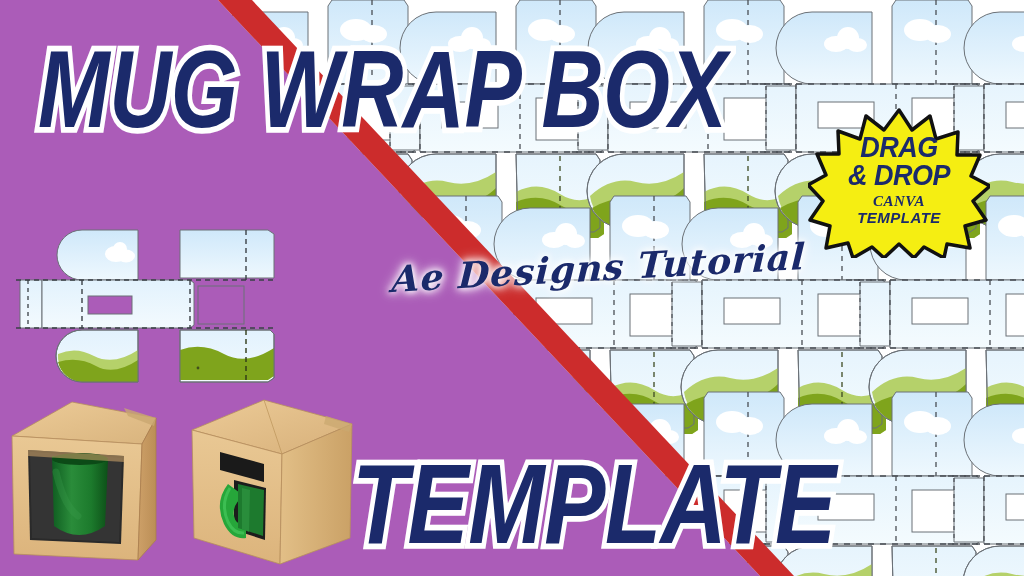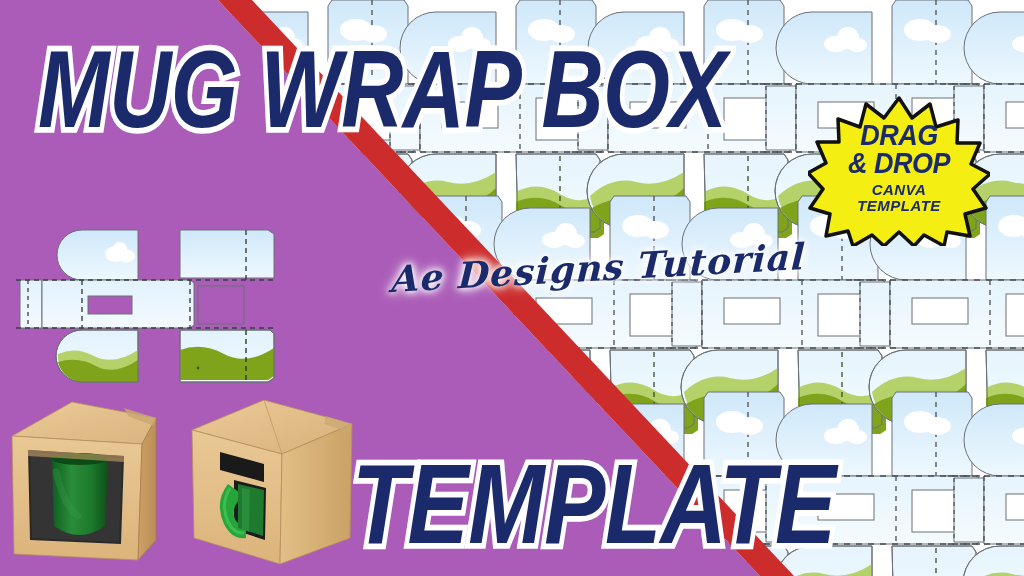--- a/index.html
+++ b/index.html
@@ -75,31 +75,31 @@
     font-size:36px;
     color:#1b2a6b;
     letter-spacing:1px;
     transform:rotate(-3.2deg) skewX(-6deg);
     transform-origin:left center;
     white-space:nowrap;
     text-shadow:0 0 6px #ffffff, 0 0 10px #ffffff, 0 0 14px #ffffff;
   }
 
   
-  #badge{position:absolute;left:808px;top:96px;width:182px;height:150px;}
+  #badge{position:absolute;left:808px;top:108px;width:182px;height:150px;}
   #badge svg{display:block;}
   .badge-txt{
     position:absolute;left:0;width:182px;text-align:center;
     color:#1b2a6b;font-weight:700;font-style:italic;
     font-family:"Liberation Sans", sans-serif;
     white-space:nowrap;pointer-events:none;
   }
   #badge-line1{top:24px;font-size:27px;letter-spacing:-0.5px;transform:scaleY(1.12);}
   #badge-line2{top:52px;font-size:27px;letter-spacing:-0.5px;transform:scaleY(1.12);}
-  #badge-line3{top:85px;font-size:15px;letter-spacing:0.5px;}
+  #badge-line3{top:85px;font-size:15px;letter-spacing:0.5px;font-family:Liberation Serif, serif;}
   #badge-line4{top:101px;font-size:15px;letter-spacing:0.5px;}
 </style>
 </head>
 <body>
 
 <div id="stage">
 
   <div id="pattern-bg">
     <svg viewBox="0 0 1024 576" xmlns="http://www.w3.org/2000/svg">
       <defs>

